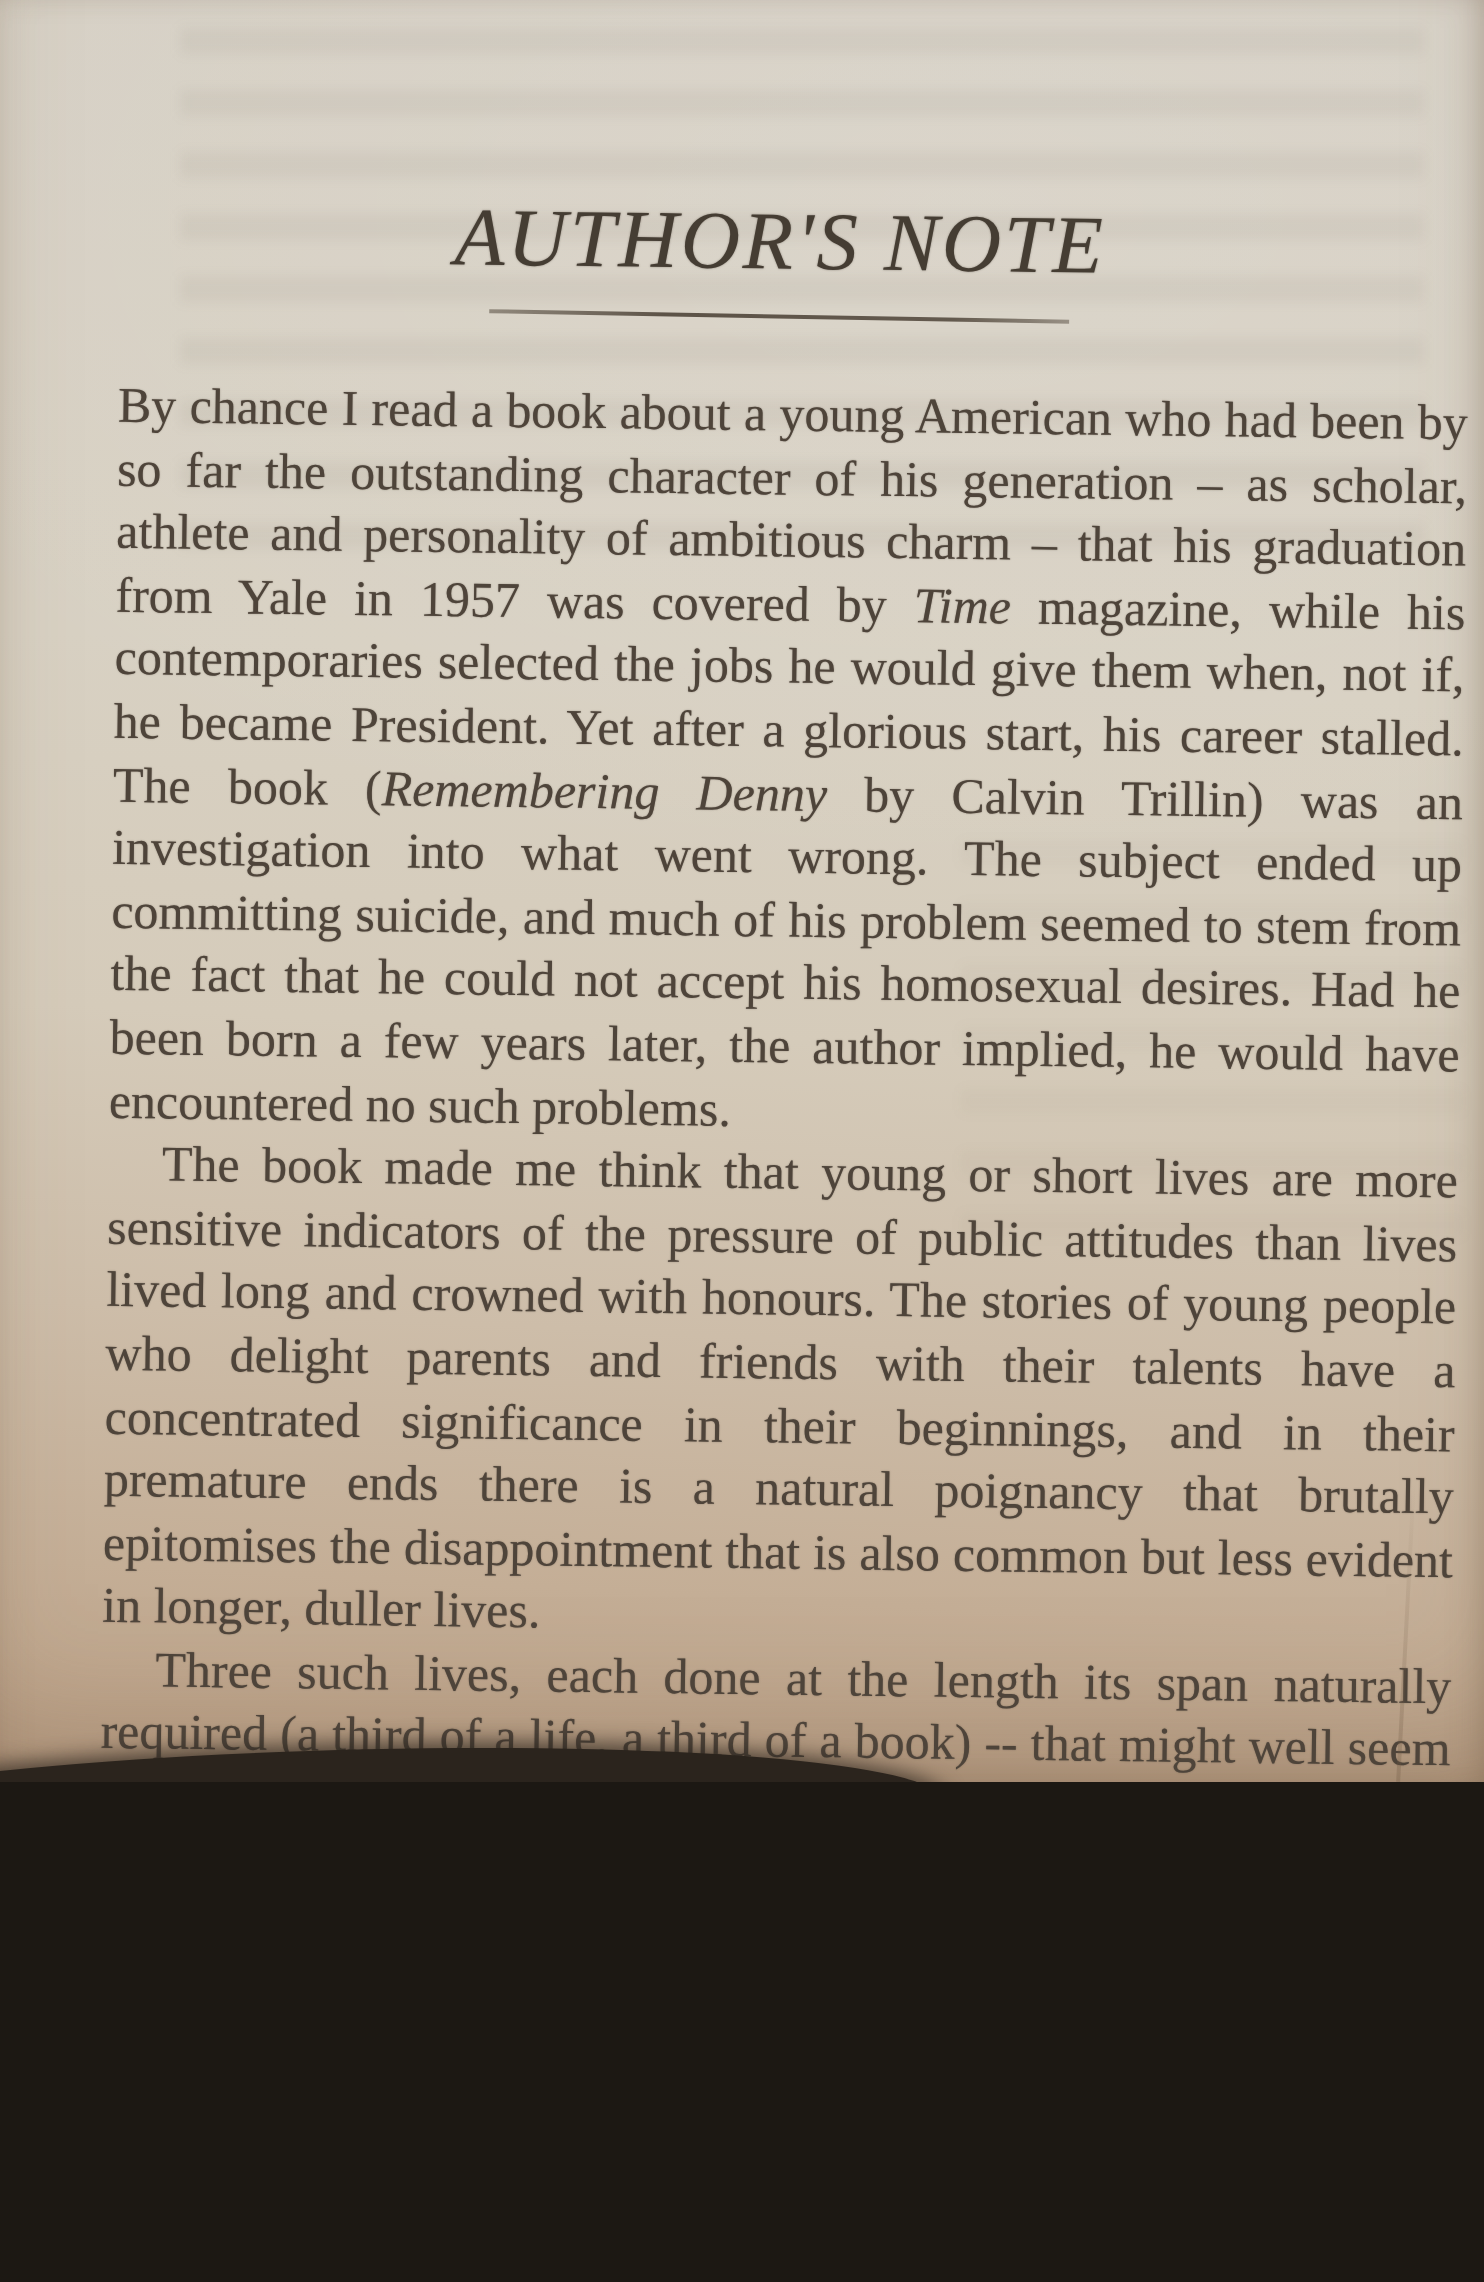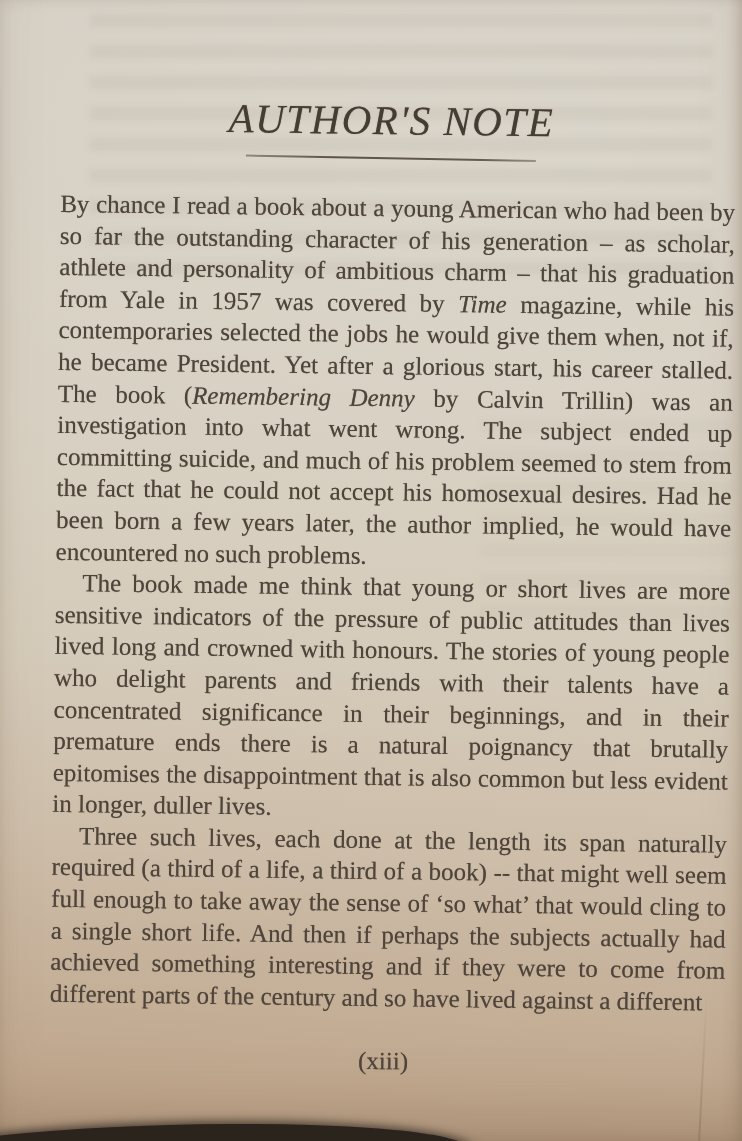--- a/index.html
+++ b/index.html
@@ -7,21 +7,21 @@
     padding: 0;
     width: 742px;
     height: 1141px;
     overflow: hidden;
     background: #1c1813;
     font-family: "Liberation Serif", "DejaVu Serif", serif;
   }
   .photo {
     position: relative;
     width: 742px;
-    height: 1141px;
+    height: 891px;
     overflow: hidden;
     background:
       radial-gradient(ellipse 900px 500px at 65% 12%, rgba(255,255,255,0.10), rgba(255,255,255,0) 70%),
       linear-gradient(183deg,
         #d6d0c5 0%,
         #d8d1c3 38%,
         #d5cbba 58%,
         #cdbda9 74%,
         #c4ae96 88%,
         #ba9f85 100%);

